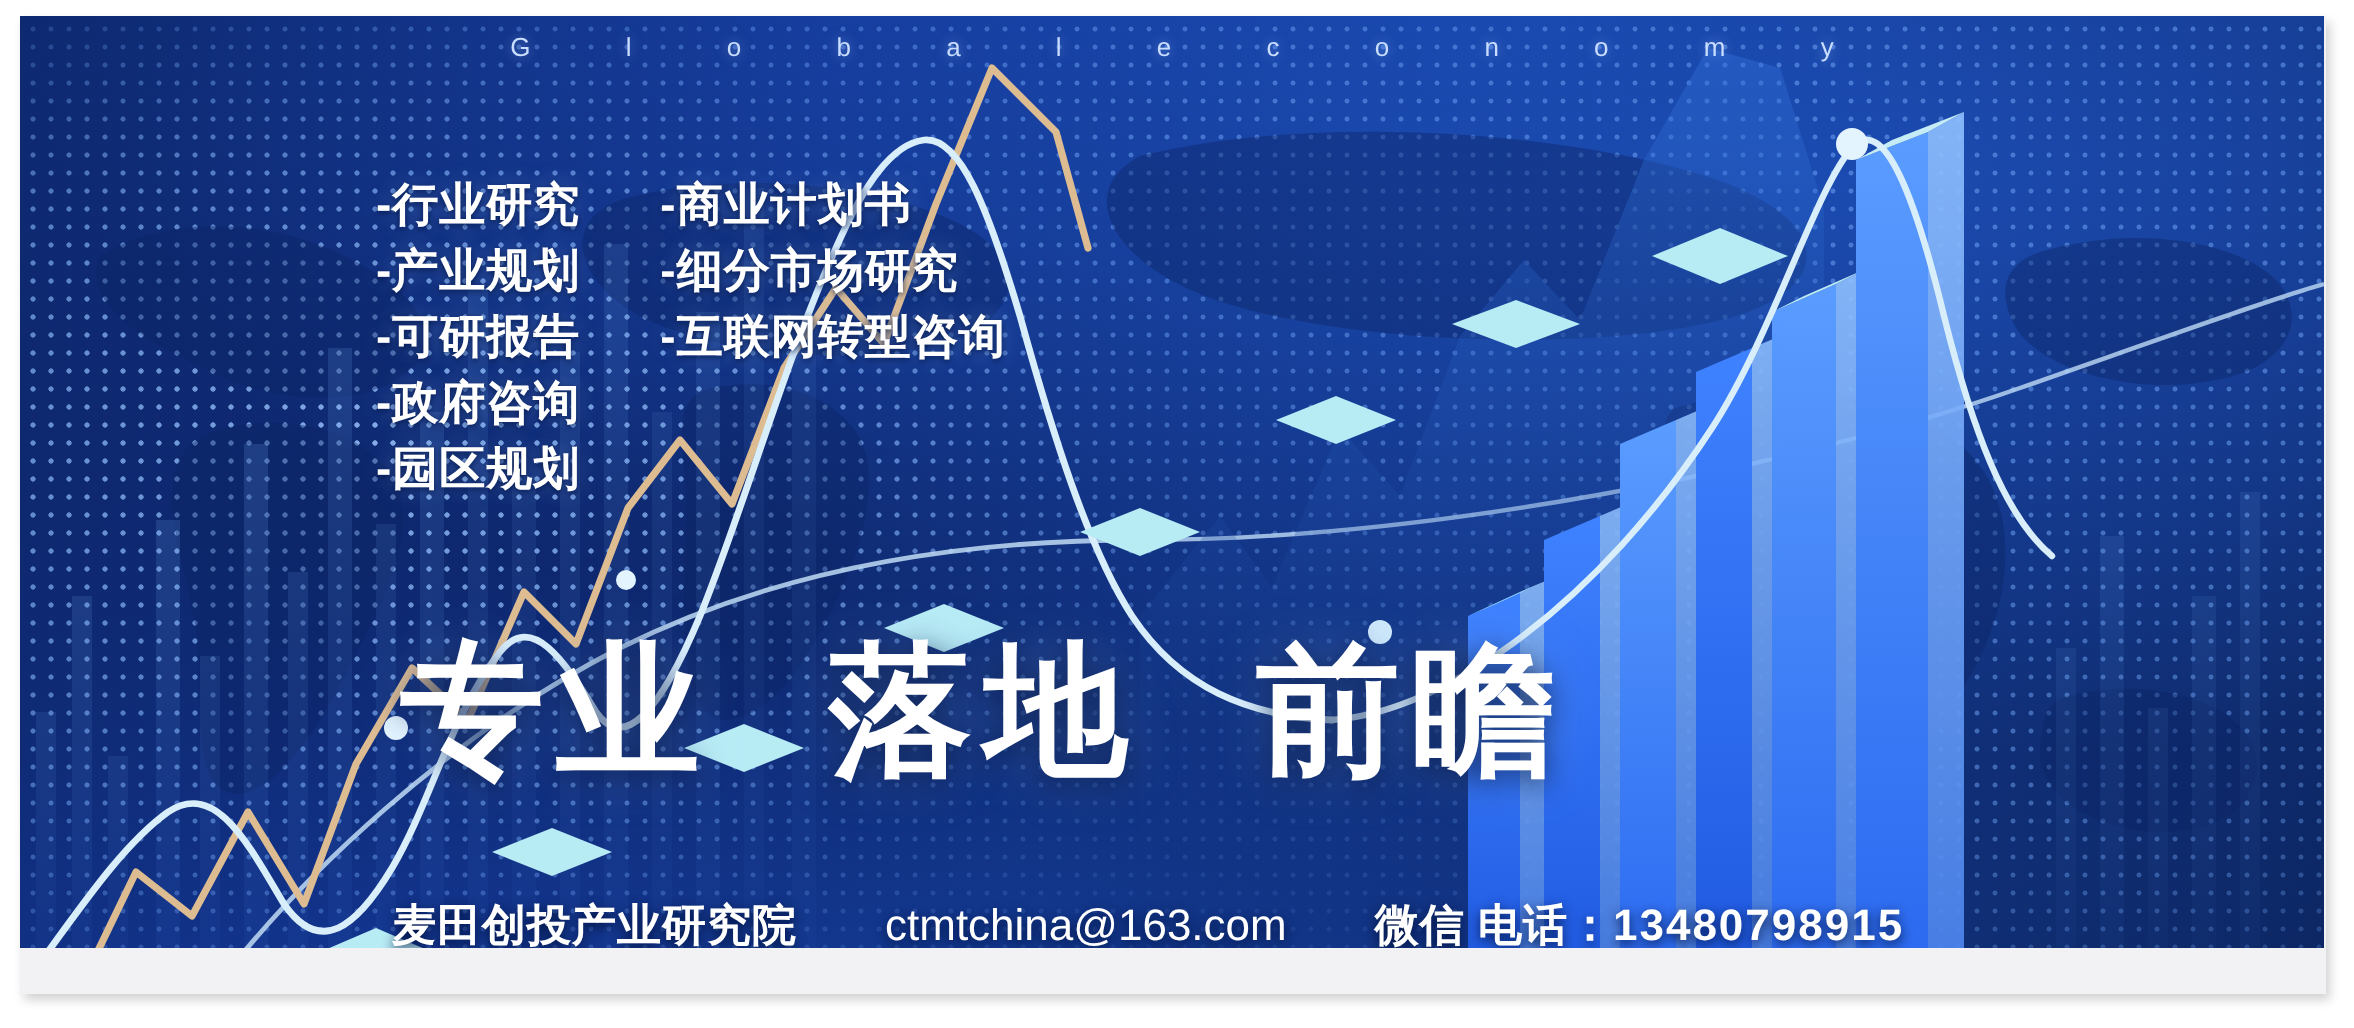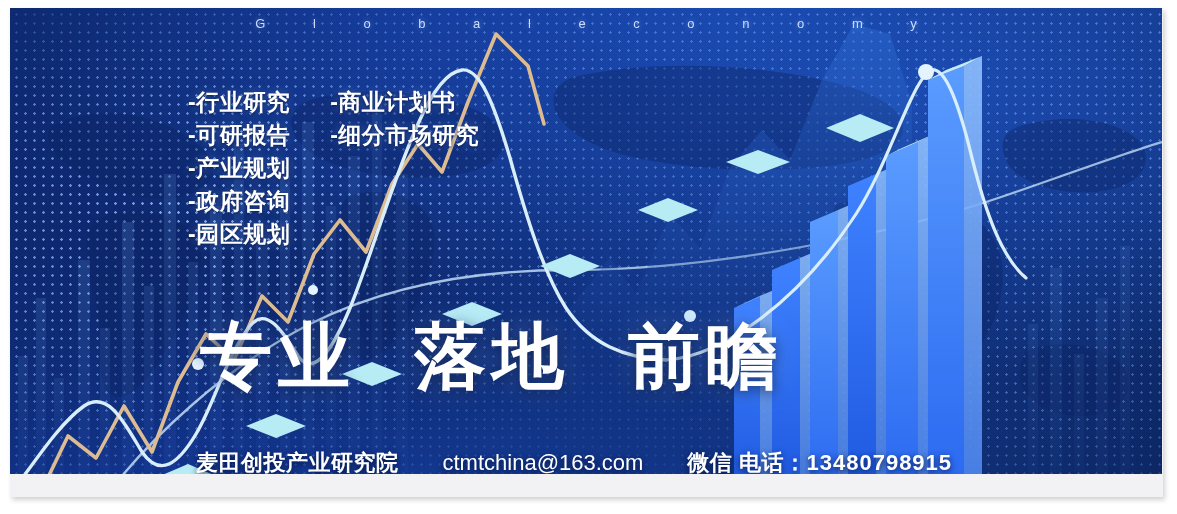--- a/index.html
+++ b/index.html
@@ -262,28 +262,29 @@
         <circle cx="680" cy="308" r="6" fill="#cfe9fb"></circle>
         <circle cx="916" cy="64" r="8" fill="#e3f4ff"></circle>
       </g>
     </svg>
 
     <div id="wordmark">G l o b a l     e c o n o m y</div>
 
     <div id="service-lists">
       <div class="svc-col">
         <div class="svc-item">-行业研究</div>
+        <div class="svc-item">-产业规划</div>
         <div class="svc-item">-可研报告</div>
-        <div class="svc-item">-产业规划</div>
         <div class="svc-item">-政府咨询</div>
         <div class="svc-item">-园区规划</div>
       </div>
       <div class="svc-col">
         <div class="svc-item">-商业计划书</div>
         <div class="svc-item">-细分市场研究</div>
+        <div class="svc-item">-互联网转型咨询</div>
       </div>
     </div>
 
     <div id="headline">
       <span class="headline-word">专业</span>
       <span class="headline-word">落地</span>
       <span class="headline-word">前瞻</span>
     </div>
 
     <div id="contact-row">

